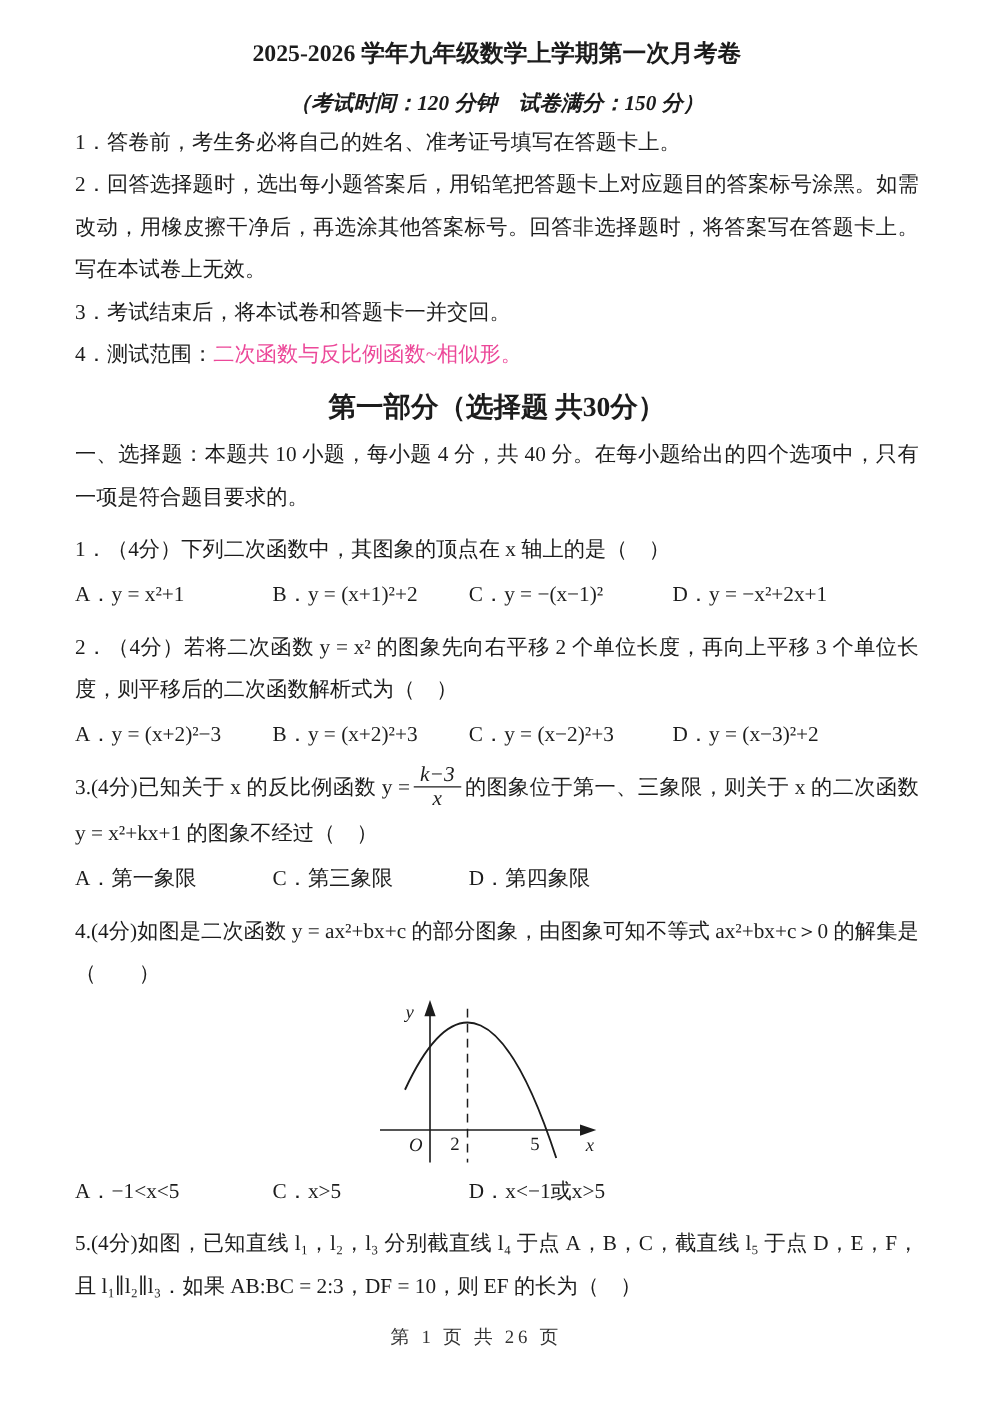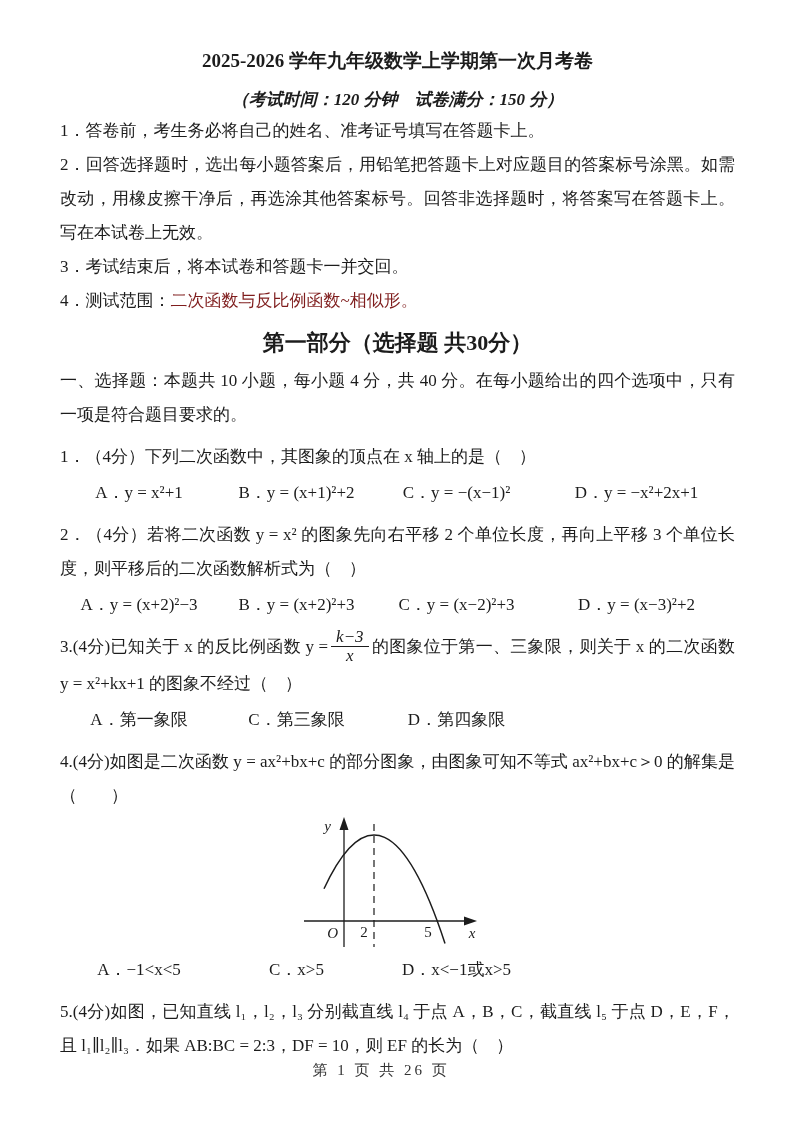--- a/index.html
+++ b/index.html
@@ -3,39 +3,39 @@
 <meta charset="utf-8">
 <style>
   * { box-sizing: border-box; }
   html, body { margin: 0; padding: 0; background: #ffffff; }
   body {
     width: 793px; height: 1122px;
     font-family: "Liberation Serif", "DejaVu Serif", serif;
     font-size: 17px; color: #1c1c1c;
     position: relative; overflow: hidden;
   }
-  .page { position: absolute; top: 0; left: 0; width: 793px; height: 1122px; padding: 40px 58px 0 60px; }
+  .page { position: absolute; top: 0; left: 0; width: 793px; height: 1122px; padding: 23px 58px 0 60px; }
   p { margin: 0; line-height: 34px; text-align: justify; }
   .title {
     margin: 6px 0 0 0; text-align: center; font-weight: bold;
     font-size: 19px; line-height: 30px;
   }
   .subtitle {
     margin: 10px 0 0 0; text-align: center; font-weight: bold;
     font-size: 17px; line-height: 28px; font-style: italic;
   }
   .heading { line-height: 34px; margin-top: 4px; }
   .section-header {
     margin: 6px 0 2px 0; text-align: center; font-weight: bold;
     font-size: 22px; line-height: 38px;
   }
   .q { margin-top: 8px; }
   .options {
     display: grid; grid-template-columns: 158px 157px 163px 1fr;
-    line-height: 34px; margin-top: 2px; text-align: center;
+    line-height: 34px; margin-top: 2px;
   }
   .frac {
     display: inline-block; vertical-align: middle; text-align: center;
     font-style: italic; margin: 0 3px; position: relative; top: -2px;
   }
   .frac .num { display: block; line-height: 18px; padding: 0 5px; border-bottom: 1.2px solid #1c1c1c; }
   .frac .den { display: block; line-height: 18px; }
   .scope-red { color: #cc3333; }
   .figure { margin: 4px 0 2px 240px; width: 190px; height: 134px; }
   .fig-label { font-size: 15px; font-family: "Liberation Serif", serif; fill: #1c1c1c; }
@@ -49,21 +49,21 @@
 <body>
 
 <div class="page">
 
   <h1 class="title">2025-2026 学年九年级数学上学期第一次月考卷</h1>
   <div class="subtitle">（考试时间：120 分钟　试卷满分：150 分）</div>
 
   <p>1．答卷前，考生务必将自己的姓名、准考证号填写在答题卡上。</p>
   <p>2．回答选择题时，选出每小题答案后，用铅笔把答题卡上对应题目的答案标号涂黑。如需改动，用橡皮擦干净后，再选涂其他答案标号。回答非选择题时，将答案写在答题卡上。写在本试卷上无效。</p>
   <p>3．考试结束后，将本试卷和答题卡一并交回。</p>
-  <p><span>4．测试范围：</span><span class="scope-red" style="color: #7f1d1d;">二次函数与反比例函数~相似形。</span></p>
+  <p><span>4．测试范围：</span><span class="scope-red" style="color: #ec4899;">二次函数与反比例函数~相似形。</span></p>
 
   <h2 class="section-header">第一部分（选择题 共30分）</h2>
   <p>一、选择题：本题共 10 小题，每小题 4 分，共 40 分。在每小题给出的四个选项中，只有一项是符合题目要求的。</p>
 
   <p class="q">1．（4分）下列二次函数中，其图象的顶点在 x 轴上的是（　）</p>
   <div class="options">
     <span>A．y = x²+1</span>
     <span>B．y = (x+1)²+2</span>
     <span>C．y = −(x−1)²</span>
     <span>D．y = −x²+2x+1</span>

